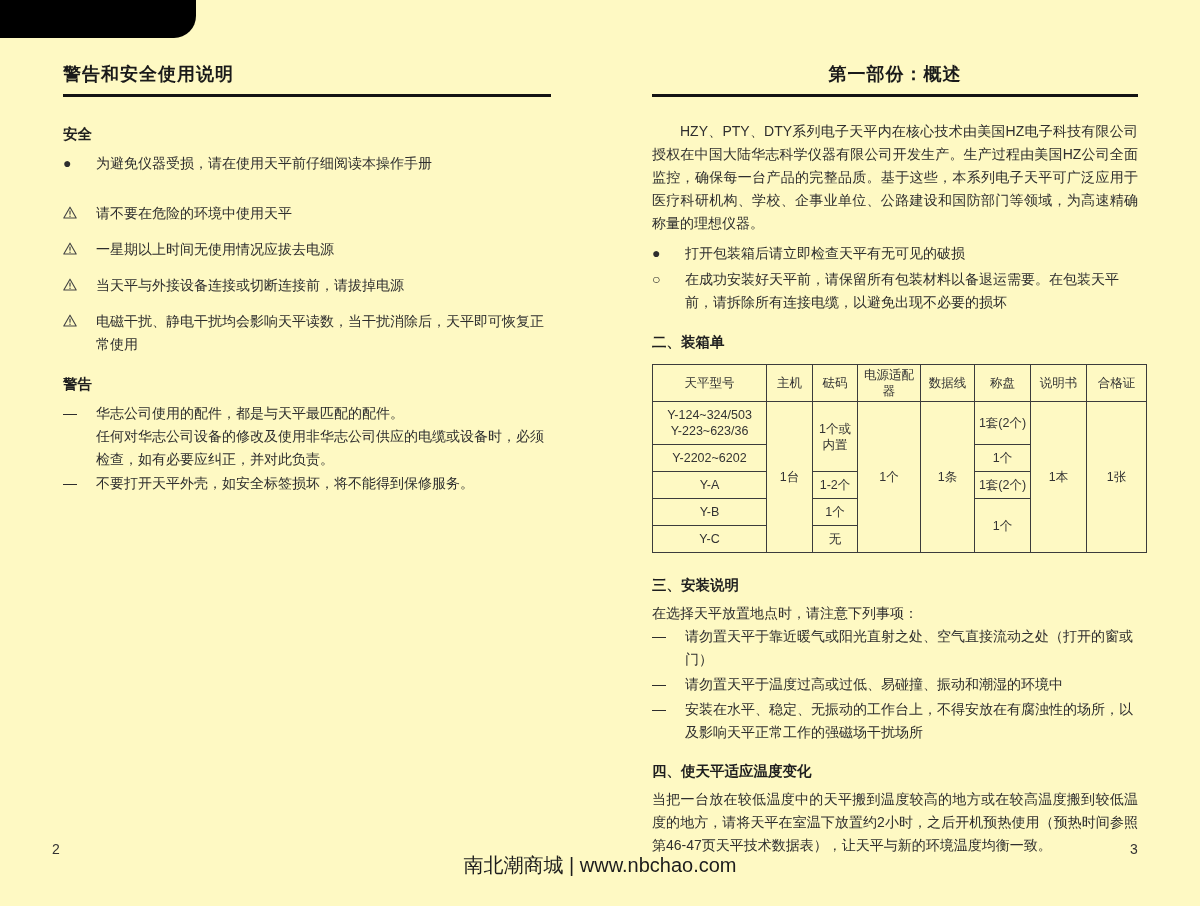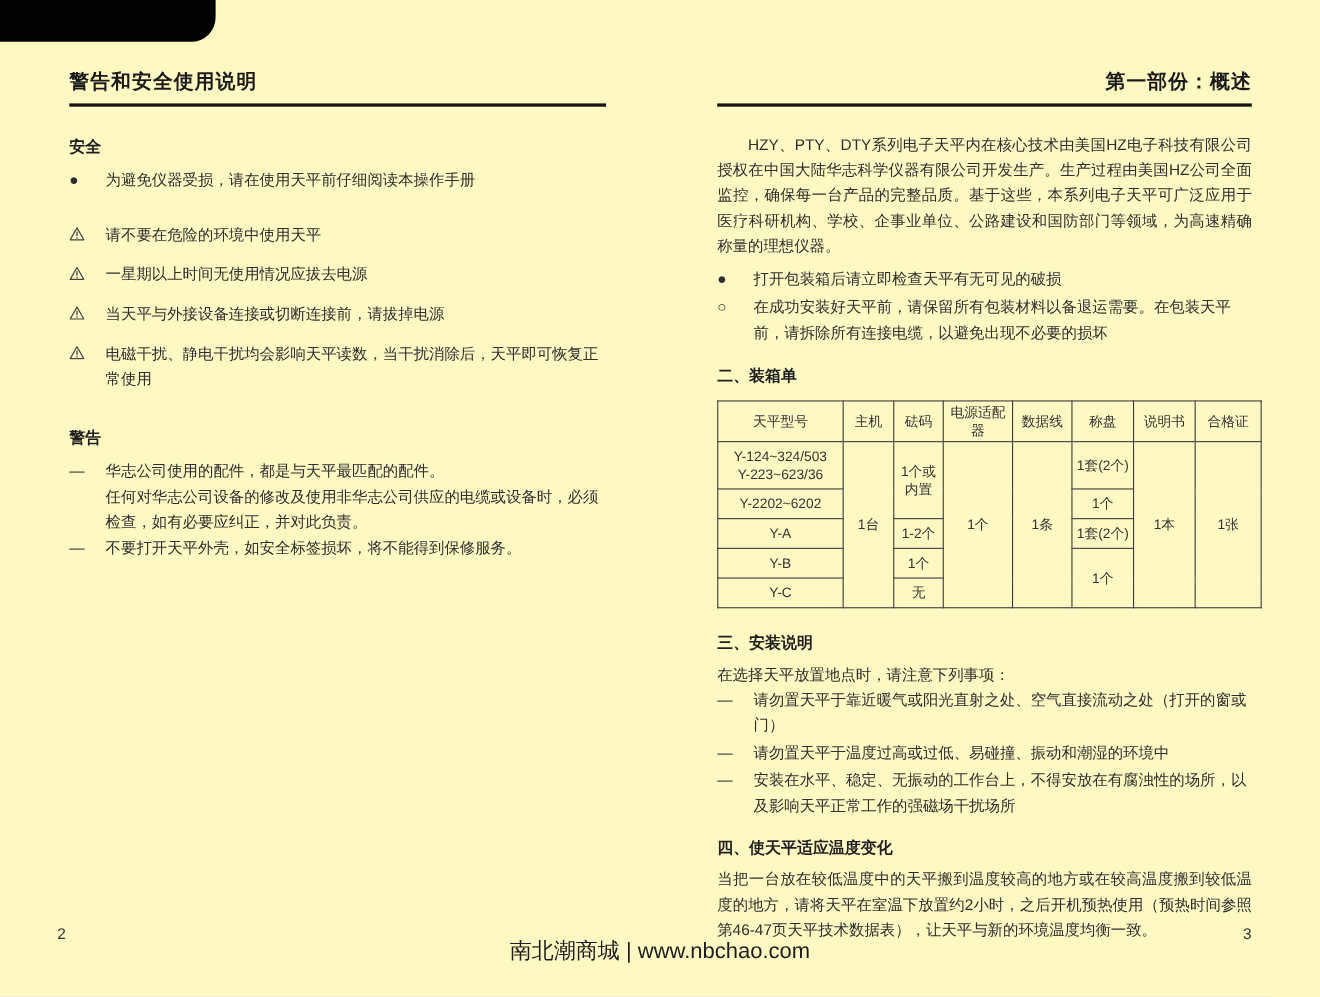--- a/index.html
+++ b/index.html
@@ -13,34 +13,34 @@
     background:#000; border-bottom-right-radius:22px;
   }
   .col { position:absolute; top:63px; }
   .col.left  { left:63px;  width:488px; }
   .col.right { left:652px; width:486px; }
 
   .page-header {
     font-size:18px; font-weight:700; color:#1a1a1a; letter-spacing:1px;
     padding-bottom:9px; border-bottom:3px solid #141414; line-height:22px;
   }
-  .col.right .page-header { text-align:right; }
+  .col.right .page-header { text-align:center; }
 
   .h2 { font-size:14.5px; font-weight:700; color:#1f1f1f; line-height:22px; }
 
   .li { display:flex; }
   .li .mk { flex:0 0 33px; }
   .li .tx { flex:1; }
 
   .safety-h   { margin-top:26px; }
   .safety-bullet { margin-top:7px; }
   .caution-list  { margin-top:27px; }
   .caution-list .li { margin-bottom:9px; }
   .caution-list .mk { padding-top:4px; }
-  .warning-h  { margin-top:32px; }
+  .warning-h  { margin-top:17px; }
   .warning-list { margin-top:7px; }
   .warning-list .li { margin-bottom:1px; }
 
   .intro   { margin-top:23px; text-indent:2em; text-align:justify; }
   .s1-h    { margin-top:25px; }
   .s1-list { margin-top:7px; }
   .s1-list .li { margin-bottom:3px; }
   .s2-h    { margin-top:17px; }
   .table-wrap { margin-top:11px; }
 

